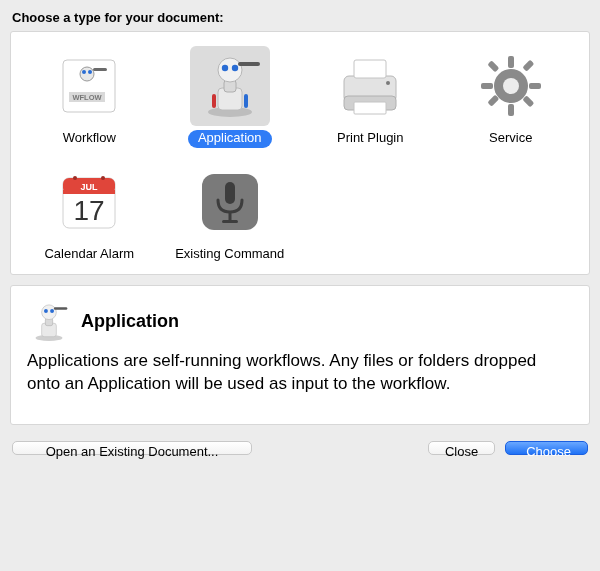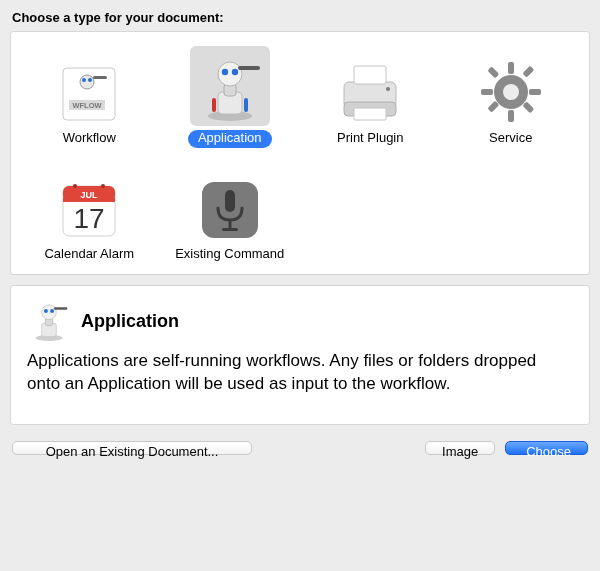--- a/index.html
+++ b/index.html
@@ -34,21 +34,21 @@
     display: flex;
     flex-direction: column;
     align-items: center;
     justify-content: flex-start;
     cursor: default;
   }
   .icon-wrap {
     width: 80px;
     height: 80px;
     display: flex;
-    align-items: flex-end;
+    align-items: center;
     justify-content: center;
     border-radius: 6px;
     text-decoration: underline;
   }
   .cell.selected .icon-wrap { background: #dcdcdc; }
   .label {
     margin-top: 4px;
     text-align: right;
     font-size: 13px;
     line-height: 1.15;
@@ -223,15 +223,15 @@
       <rect x="44" y="12" width="22" height="4" rx="2" fill="#5a5a5a"></rect>
     </svg>
     <div class="desc-title">Application</div>
   </div>
   <div class="desc-body">Applications are self-running workflows. Any files or folders dropped onto an Application will be used as input to the workflow.</div>
 </div>
 
 <div class="footer">
   <button class="btn btn-open">Open an Existing Document...</button>
   <div class="spacer"></div>
-  <button class="btn">Image</button>
+  <button class="btn">Close</button>
   <button class="btn btn-primary">Choose</button>
 </div>
 
 </body></html>

